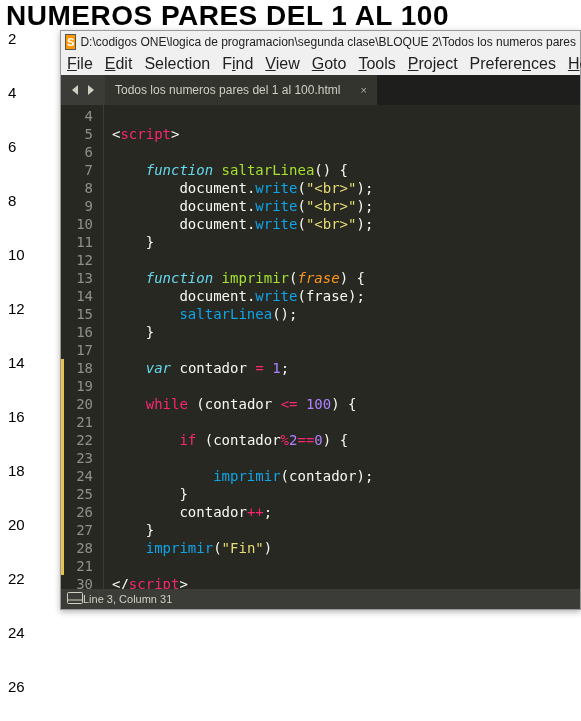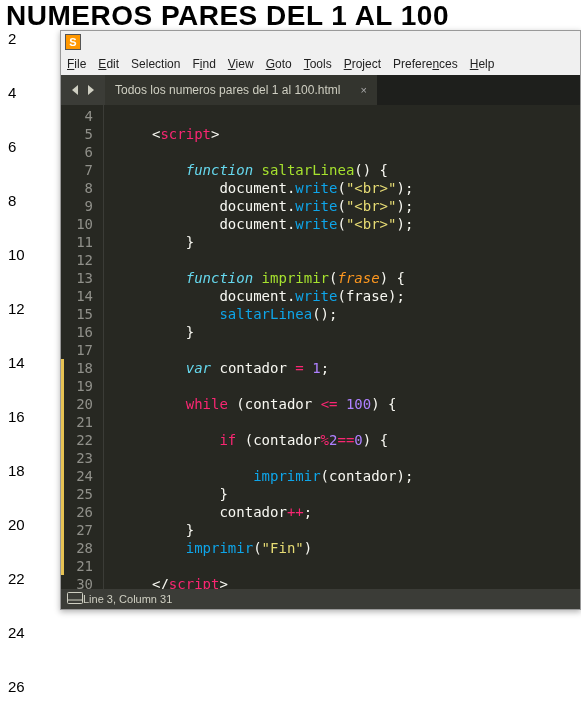--- a/index.html
+++ b/index.html
@@ -66,21 +66,21 @@
     font-weight: bold;
     font-size: 11px;
     margin-right: 4px;
     border: 1px solid #555;
   }
   .menubar {
     background: #f0f0f0;
     height: 22px;
     display: flex;
     align-items: center;
-    font-size: 12px;
+    font-size: 16px;
     color: #222;
     padding: 0 6px;
     gap: 12px;
   }
   .menubar span { cursor: default; }
   .menubar .ul { text-decoration: underline; text-decoration-skip-ink: none; }
   .tabbar {
     background: #1e1f1c;
     height: 30px;
     display: flex;
@@ -133,21 +133,20 @@
     padding-top: 2px;
   }
   .mod-bar div { height: 18px; }
   .mod-bar .mod { background: #e6c253; }
   .code {
     flex: 1;
     padding-left: 8px;
     padding-top: 2px;
     color: #f8f8f2;
     white-space: pre;
-    margin-left: 40px;
   }
   .code div { height: 18px; }
   .tok-tag    { color: #f92672; }
   .tok-kw     { color: #66d9ef; font-style: italic; }
   .tok-fndecl { color: #a6e22e; }
   .tok-call   { color: #0ea5e9; }
   .tok-obj    { color: #f8f8f2; }
   .tok-param  { color: #fd971f; font-style: italic; }
   .tok-str    { color: #e6db74; }
   .tok-num    { color: #ae81ff; }
@@ -183,20 +182,21 @@
     <div>20</div>
     <div>22</div>
     <div>24</div>
     <div>26</div>
   </div>
 
 <div class="editor-window">
 
   <div class="titlebar">
     <div class="titlebar-icon">S</div>
+    <span>D:\codigos ONE\logica de programacion\segunda clase\BLOQUE 2\Todos los numeros pares</span>
   </div>
 
   <div class="menubar">
     <span><span class="ul">F</span><span></span>ile</span>
     <span><span class="ul">E</span>dit</span>
     <span>Selection</span>
     <span>F<span class="ul">i</span>nd</span>
     <span><span class="ul">V</span>iew</span>
     <span><span class="ul">G</span>oto</span>
     <span><span class="ul">T</span>ools</span>

